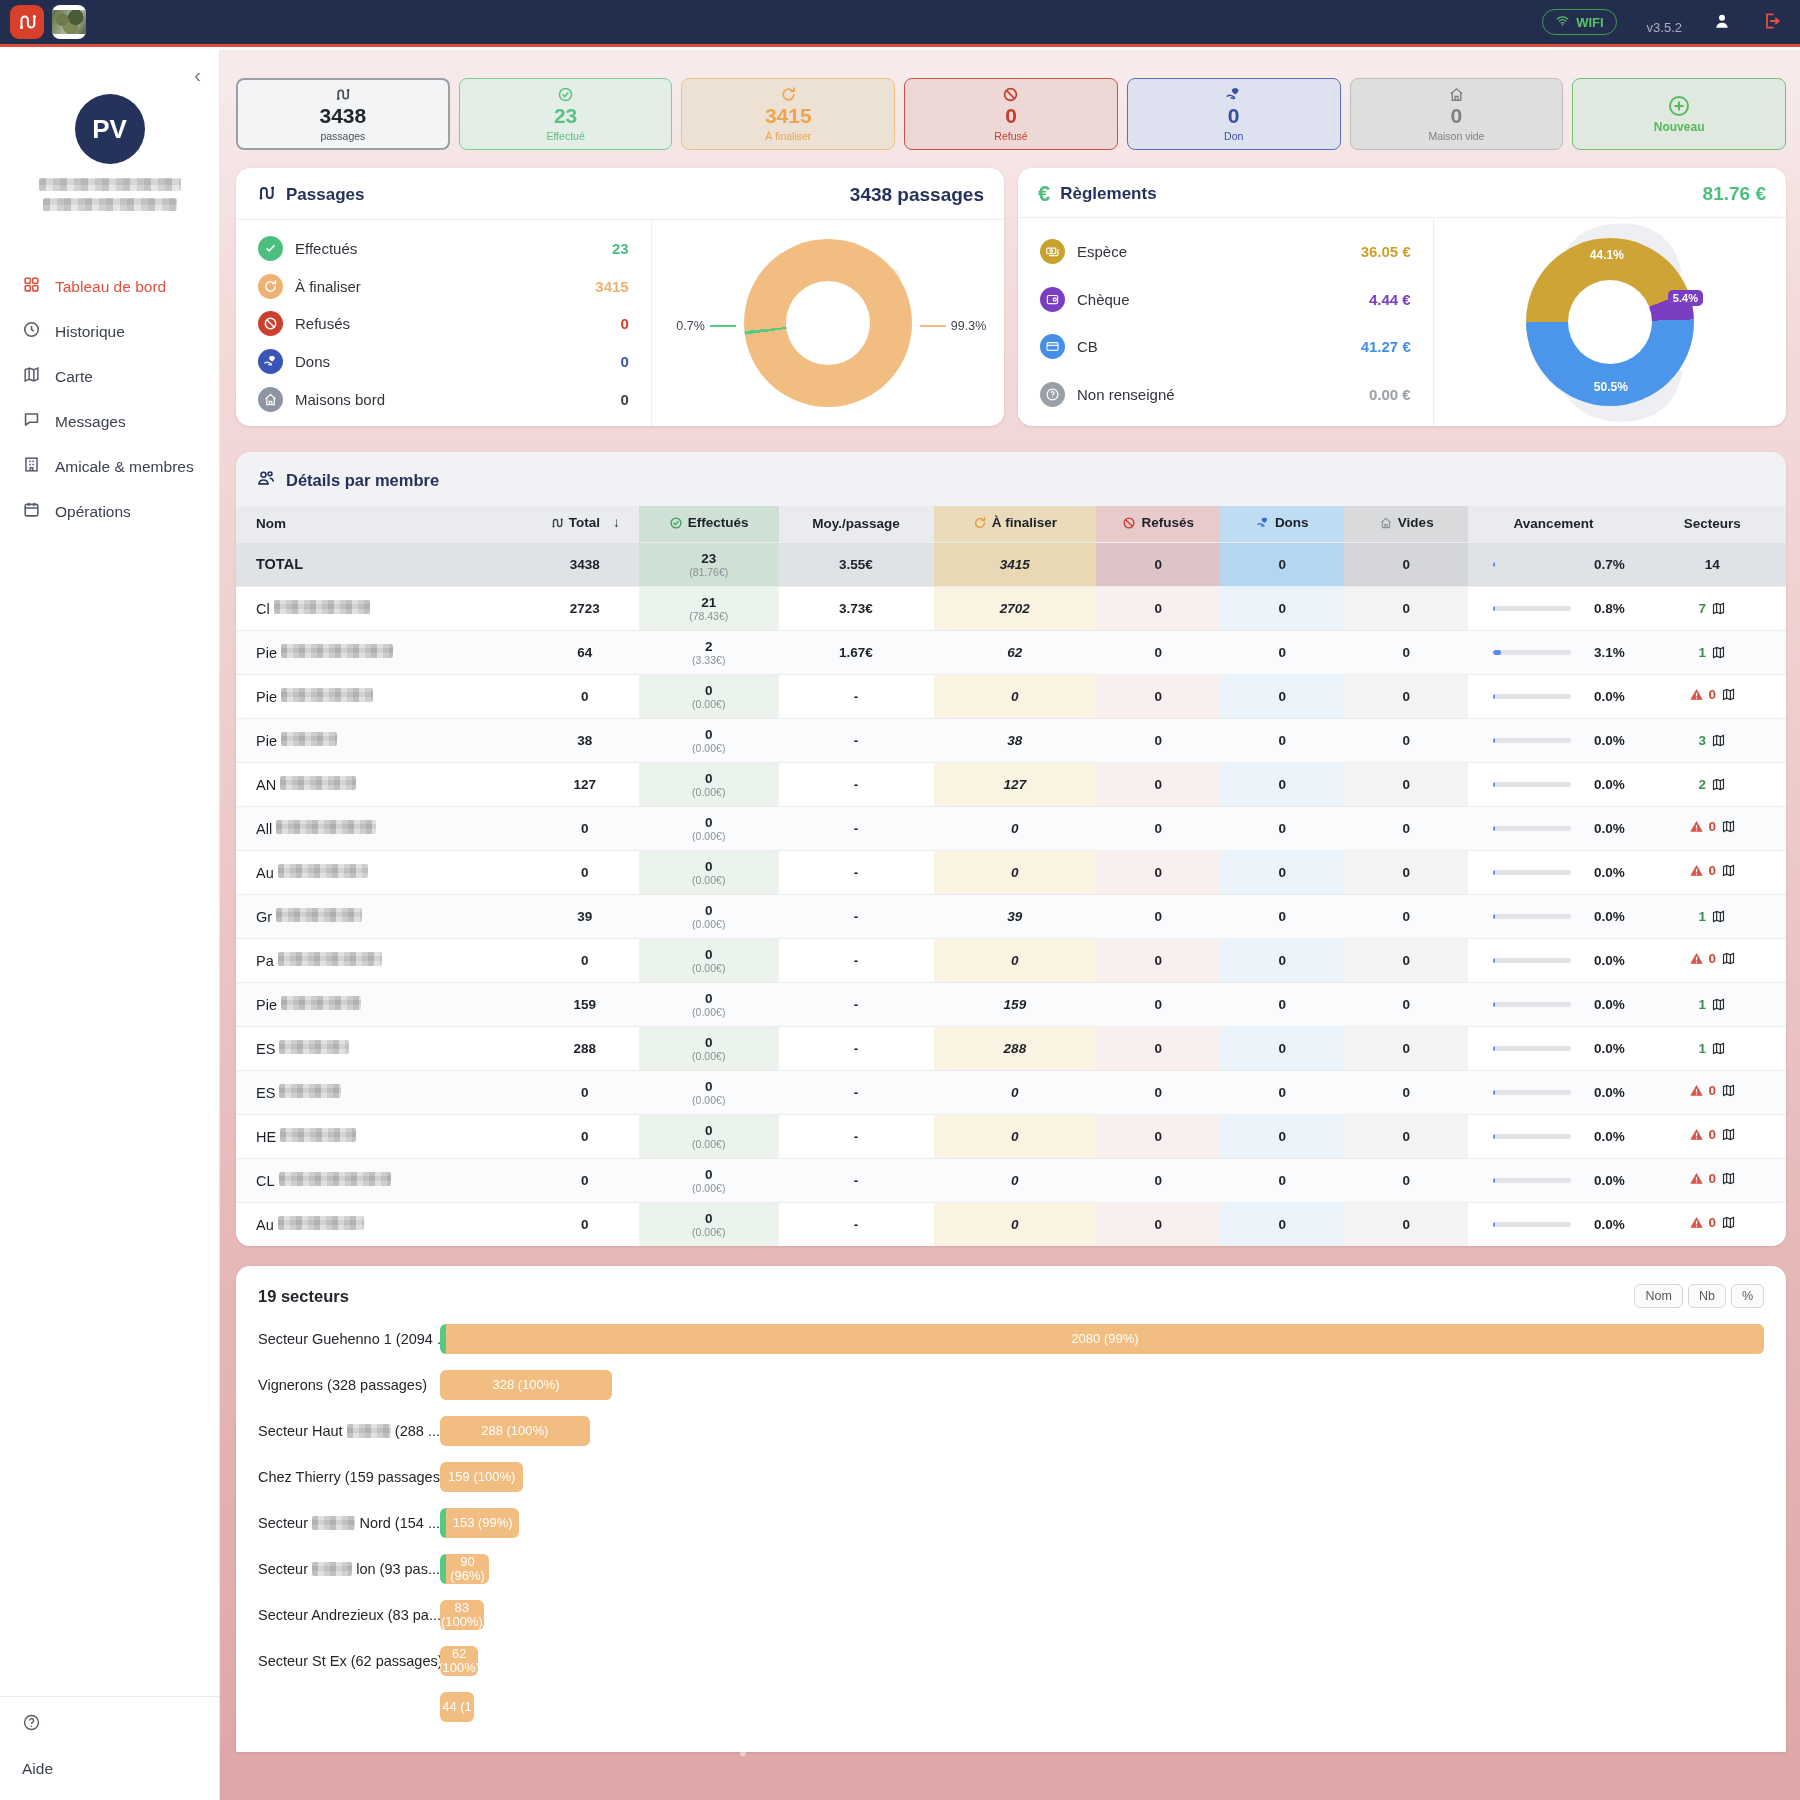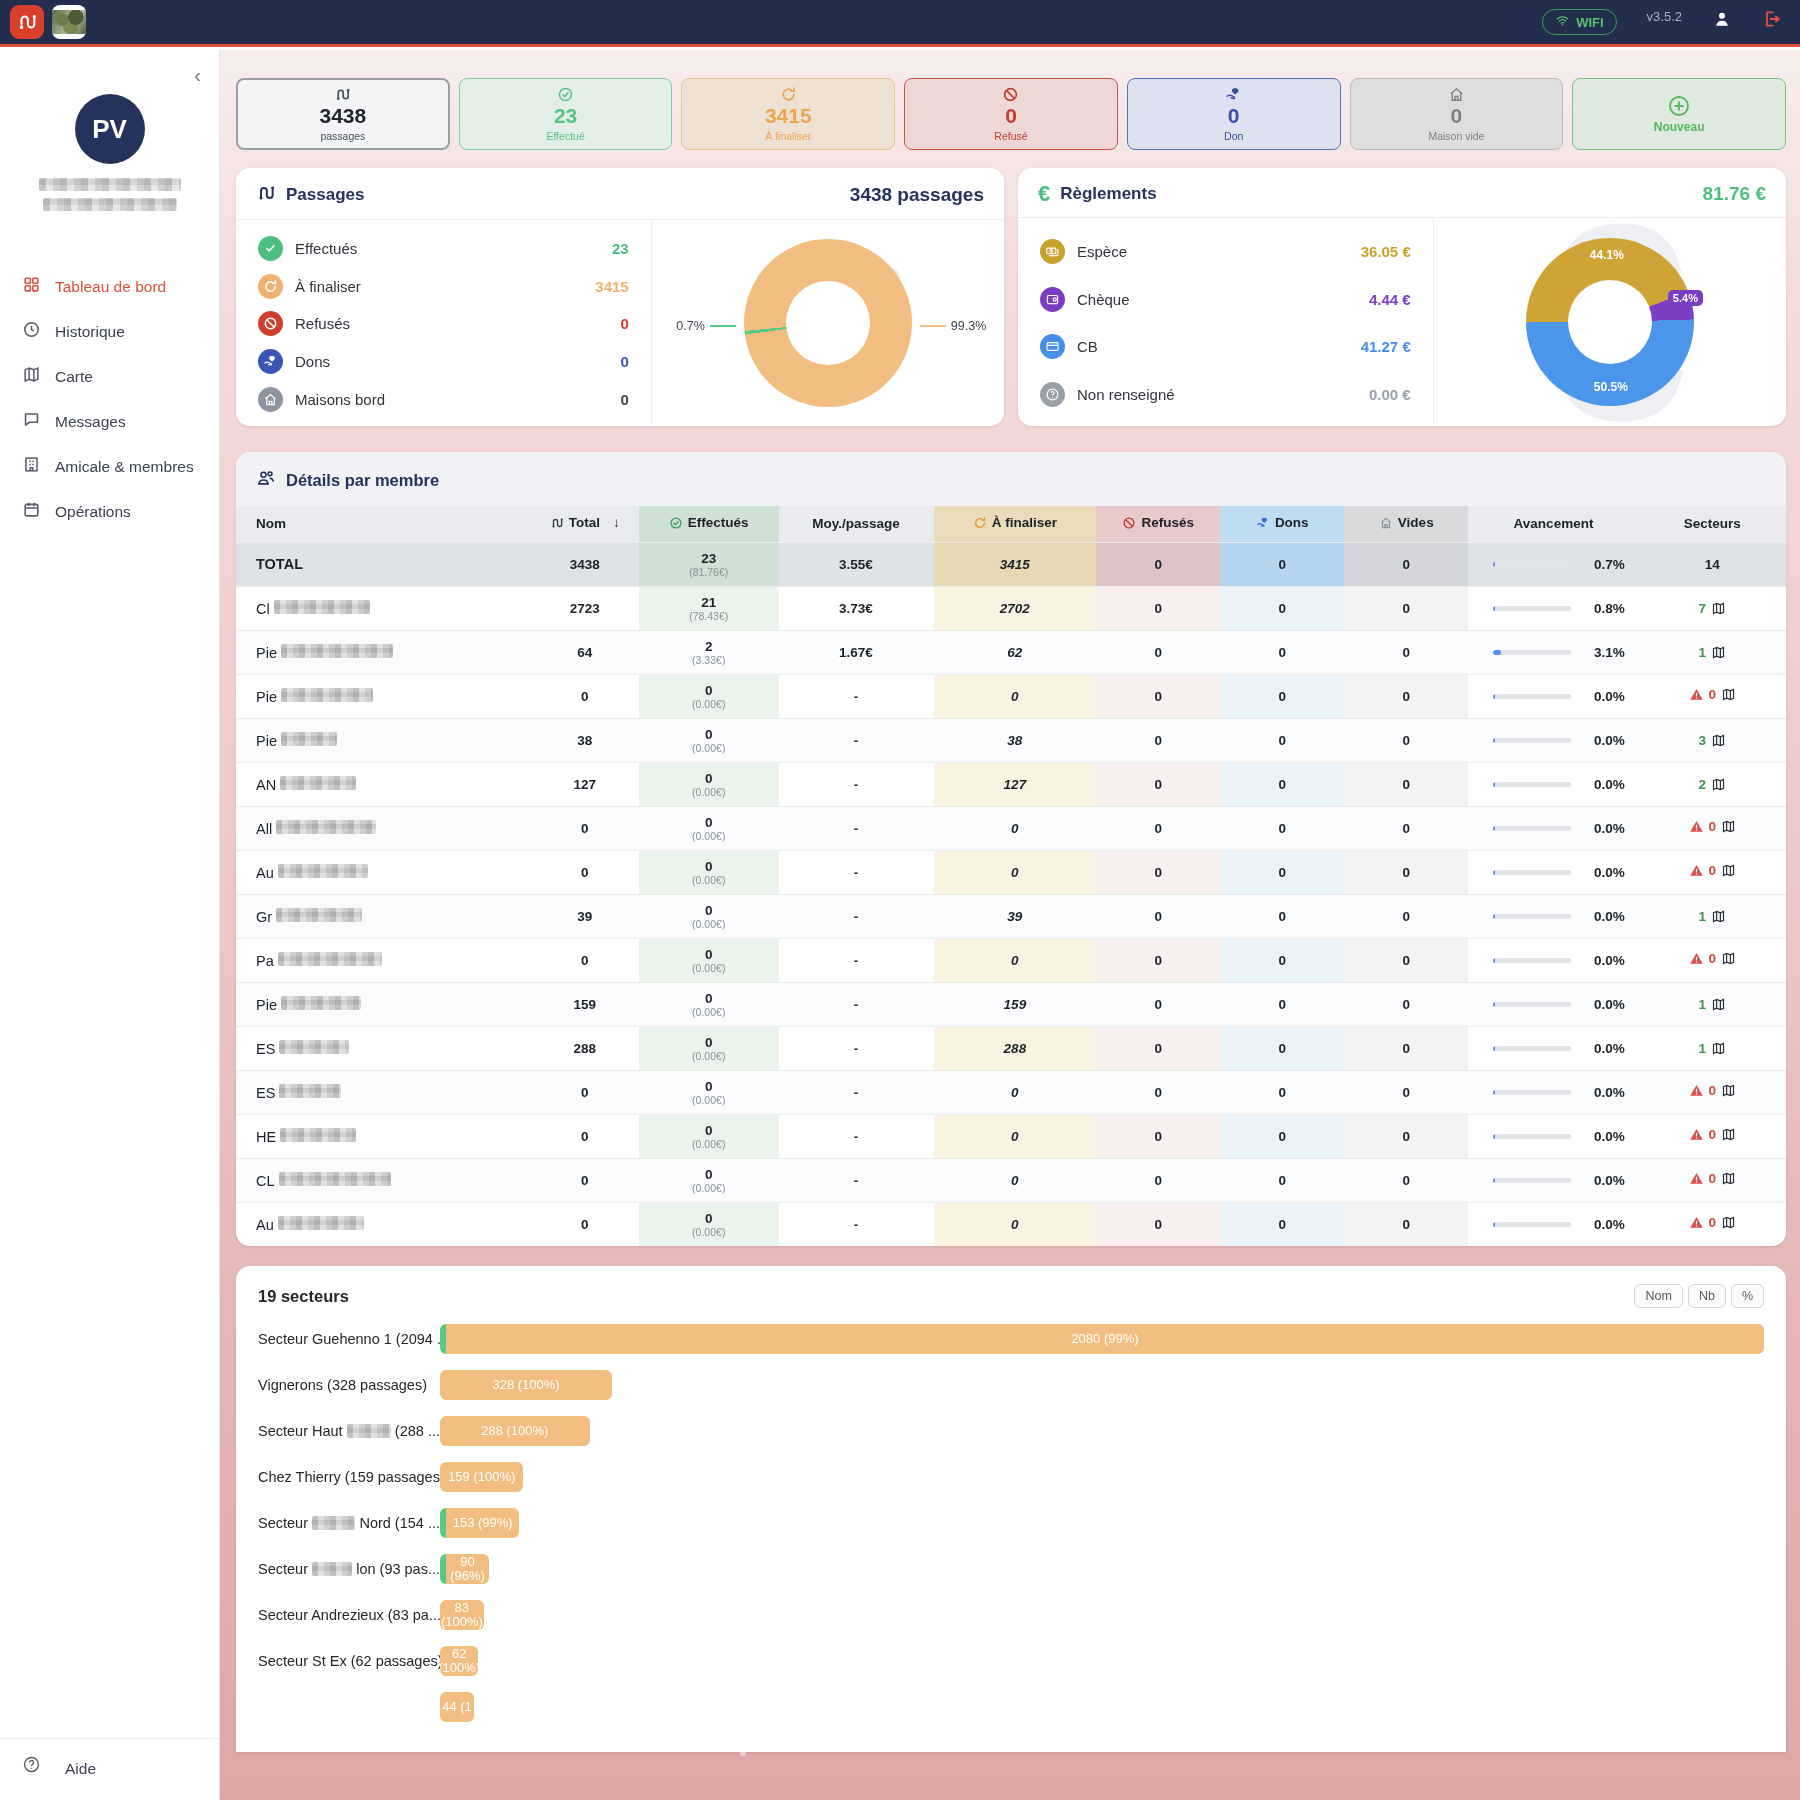--- a/index.html
+++ b/index.html
@@ -14,21 +14,21 @@
   .app-icon { width:34px; height:34px; border-radius:9px; background:#d8402c; color:#fff;
     display:flex; align-items:center; justify-content:center; }
   .app-icon svg { width:22px; height:22px; }
   .photo-thumb { width:34px; height:34px; border-radius:8px; background:#fff; overflow:hidden; }
   .photo-thumb .img { margin-top:5px; height:24px;
     background:
       radial-gradient(circle at 30% 40%, #6d7a4a 0 22%, transparent 23%),
       radial-gradient(circle at 70% 30%, #4a5c38 0 26%, transparent 27%),
       radial-gradient(circle at 55% 70%, #7b8a55 0 30%, transparent 31%),
       linear-gradient(120deg,#5a6b40,#74835083 60%,#4c5a36); }
-  .topbar-right { display:flex; align-items:flex-start; gap:30px; }
+  .topbar-right { display:flex; align-items:flex-end; gap:30px; }
   .wifi-pill { display:flex; align-items:center; gap:6px; border:1.5px solid #3f9a52;
     border-radius:14px; padding:3px 12px; color:#56c26a; font-size:13px; font-weight:700; }
   .wifi-pill svg { width:15px; height:15px; }
   .version { color:#aab0c2; font-size:13px; }
   .ico-user { color:#fff; } .ico-user svg { width:20px; height:20px; }
   .ico-logout { color:#e0503c; } .ico-logout svg { width:20px; height:20px; }
 
   
   .sidebar { position:fixed; top:50px; left:0; bottom:0; width:220px; background:#fff;
     border-right:1px solid #e8e8e8; display:flex; flex-direction:column; z-index:40; }
@@ -41,21 +41,21 @@
     background-image:
       repeating-linear-gradient(90deg, rgba(140,140,140,.5) 0 7px, rgba(200,200,200,.45) 7px 14px, rgba(165,165,165,.5) 14px 21px),
       repeating-linear-gradient(0deg, rgba(255,255,255,.4) 0 6px, rgba(90,90,90,.18) 6px 12px); }
   .menu { margin-top:46px; display:flex; flex-direction:column; }
   .menu-item { display:flex; align-items:center; gap:14px; padding:11px 22px;
     font-size:15.5px; color:#3c4250; cursor:pointer; }
   .menu-item svg { width:19px; height:19px; color:#565d6b; }
   .menu-item.active { color:#e0503c; font-weight:500; }
   .menu-item.active svg { color:#e0503c; }
   .side-footer { margin-top:auto; border-top:1px solid #ececec; padding:16px 22px 22px;
-    display:flex; align-items:flex-end; gap:24px; font-size:15.5px; color:#3c4250; cursor:pointer; }
+    display:flex; align-items:flex-start; gap:24px; font-size:15.5px; color:#3c4250; cursor:pointer;flex-direction:column; }
   .side-footer svg { width:19px; height:19px; color:#565d6b; }
 
   
   .main { margin-left:220px; margin-top:50px; height:1750px; padding:28px 14px 0 16px;
     position:relative;
     background:
       linear-gradient(180deg,#f7ecec 0%, #f3dcdb 14%, #eecbcb 42%, #e6b6b6 72%, #dea7a7 100%);
   }
   .speckles { position:absolute; inset:0; pointer-events:none; z-index:1; }
   .speckles i { position:absolute; width:6px; height:6px; border-radius:50%;

